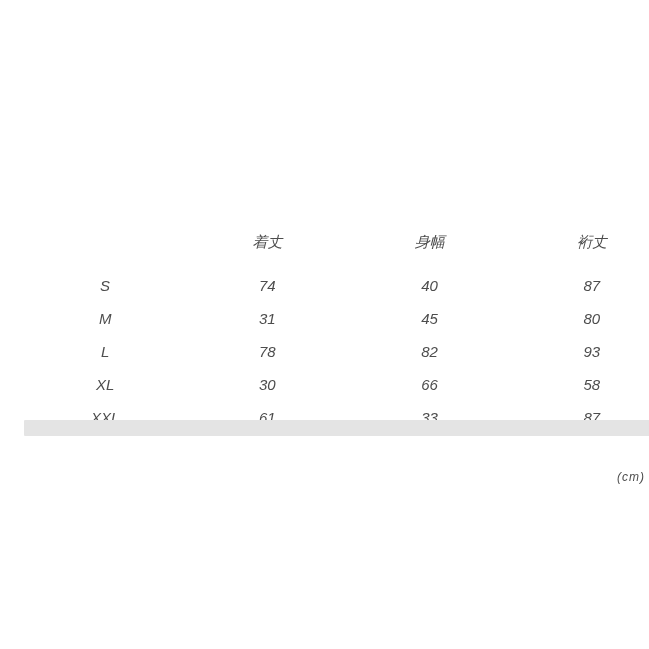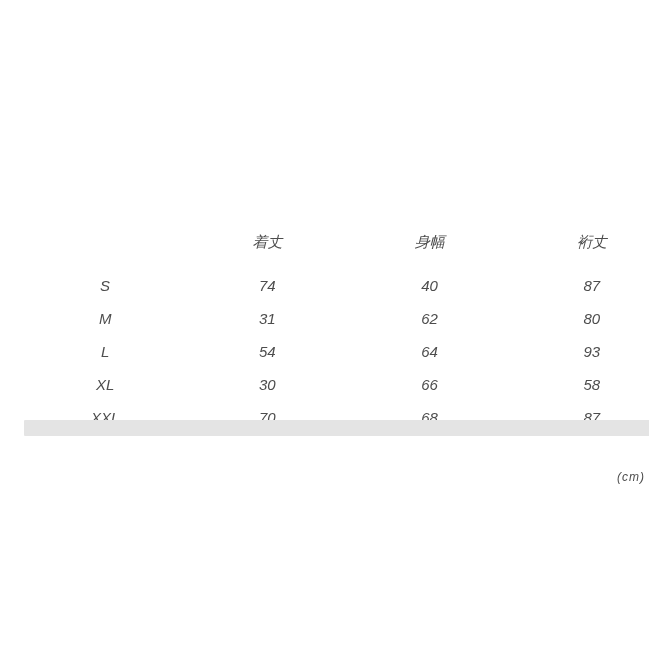--- a/index.html
+++ b/index.html
@@ -78,39 +78,39 @@
     <tbody>
         <tr>
           <td>S</td>
           <td>74</td>
           <td>40</td>
           <td>87</td>
         </tr>
         <tr>
           <td>M</td>
           <td>31</td>
-          <td>62</td>
+          <td>45</td>
           <td>80</td>
         </tr>
         <tr>
           <td>L</td>
-          <td>54</td>
-          <td>64</td>
+          <td>78</td>
+          <td>82</td>
           <td>93</td>
         </tr>
         <tr>
           <td>XL</td>
           <td>30</td>
           <td>66</td>
           <td>58</td>
         </tr>
         <tr>
           <td>XXL</td>
-          <td>70</td>
-          <td>68</td>
+          <td>61</td>
+          <td>33</td>
           <td>87</td>
         </tr>
       </tbody>
   </table>
 
   <div class="divider-bar"></div>
 
   <div class="unit-label">(cm)</div>
 
 </div>

